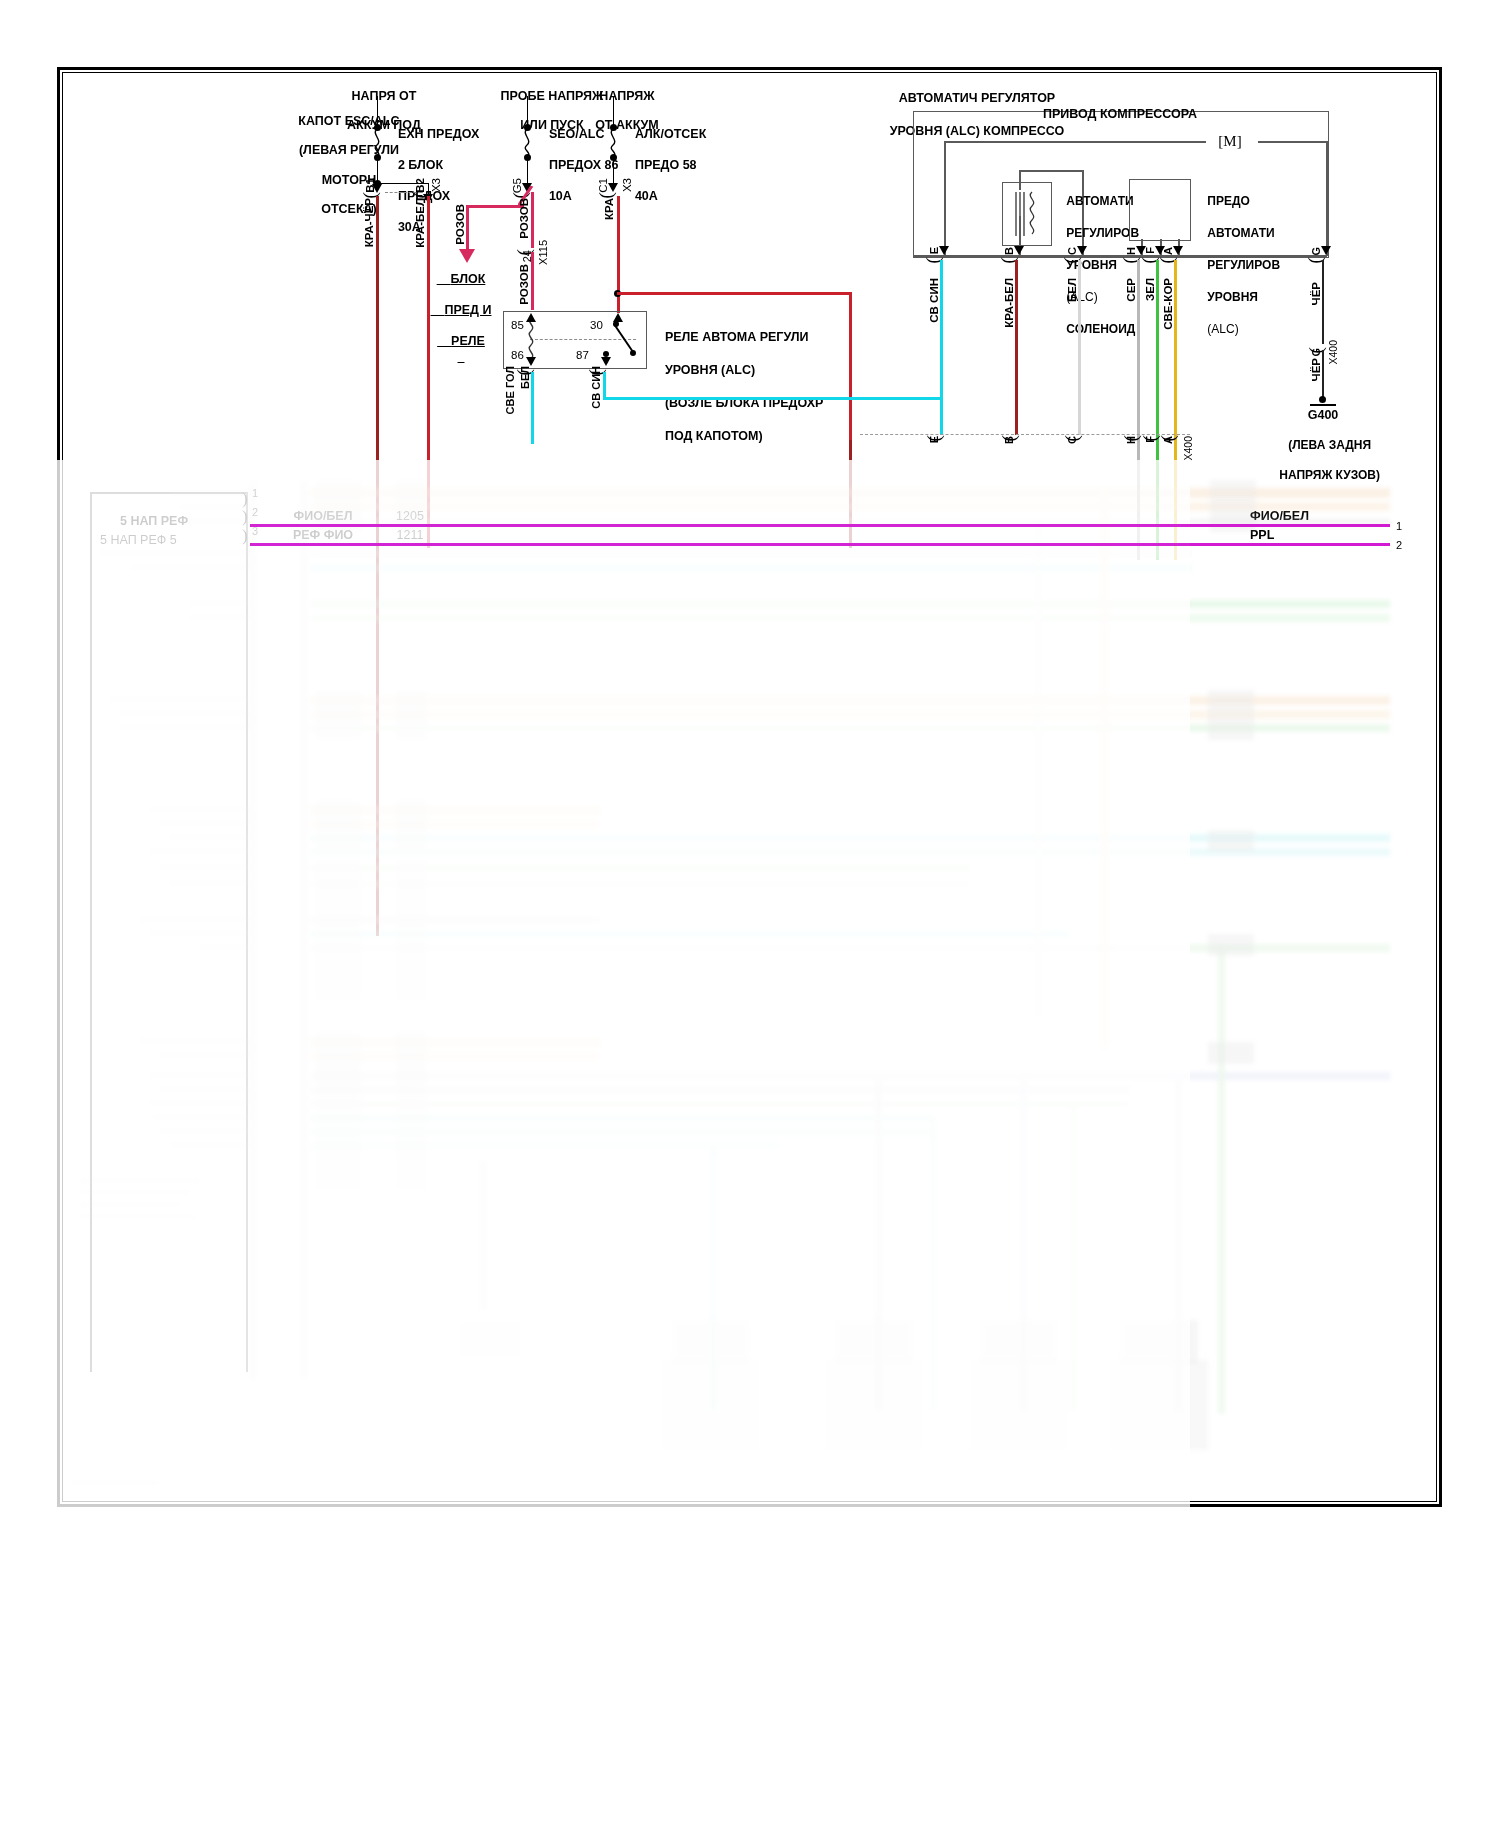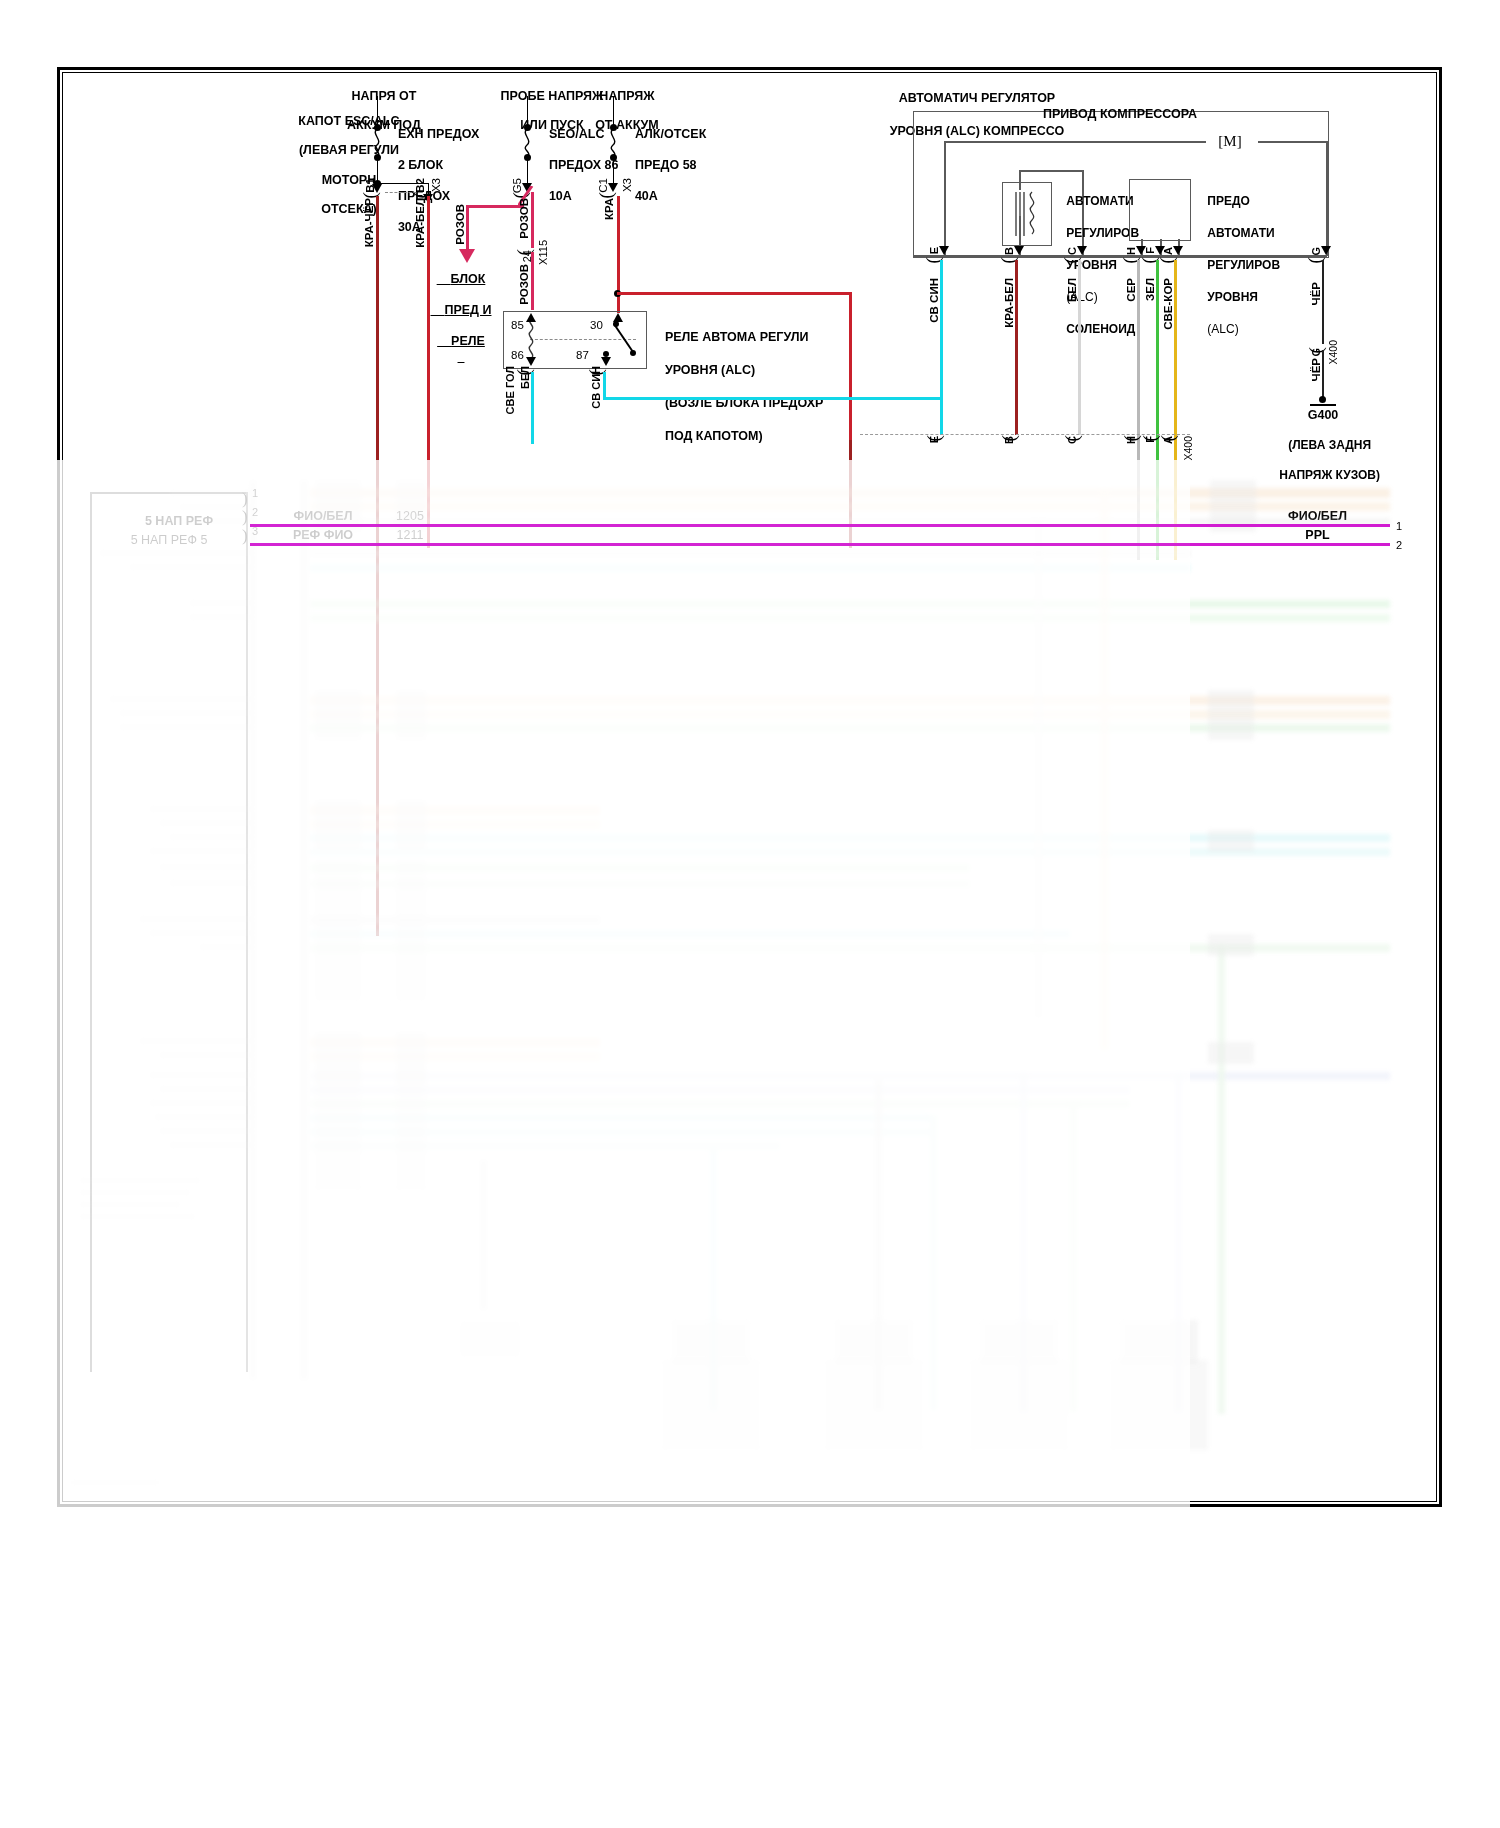--- a/index.html
+++ b/index.html
@@ -3,21 +3,21 @@
 <meta charset="utf-8">
 <style>
   html,body{margin:0;padding:0;background:#ffffff;}
   body{font-family:"Liberation Sans",sans-serif;}
   #page{position:relative;width:1500px;height:1828px;background:#fff;overflow:hidden;}
 
   
   .abs{position:absolute;}
   .txt{position:absolute;font-family:"Liberation Sans",sans-serif;color:#000;white-space:pre;line-height:1.18;}
   .c{text-align:center;}
-  .r{text-align:center;}
+  .r{text-align:left;}
   .vtxt{position:absolute;writing-mode:vertical-rl;transform:rotate(180deg);font-family:"Liberation Sans",sans-serif;color:#000;white-space:nowrap;letter-spacing:0px;}
 
   .hline{position:absolute;background:#000;height:1px;}
   .vline{position:absolute;background:#000;width:1px;}
   .gline{position:absolute;background:#6a6a6a;}
   .box{position:absolute;border:1.5px solid #5a5a5a;background:transparent;}
   .dash{position:absolute;border-top:1.5px dashed #8a8a8a;height:0;}
 
   
   .w{position:absolute;}

